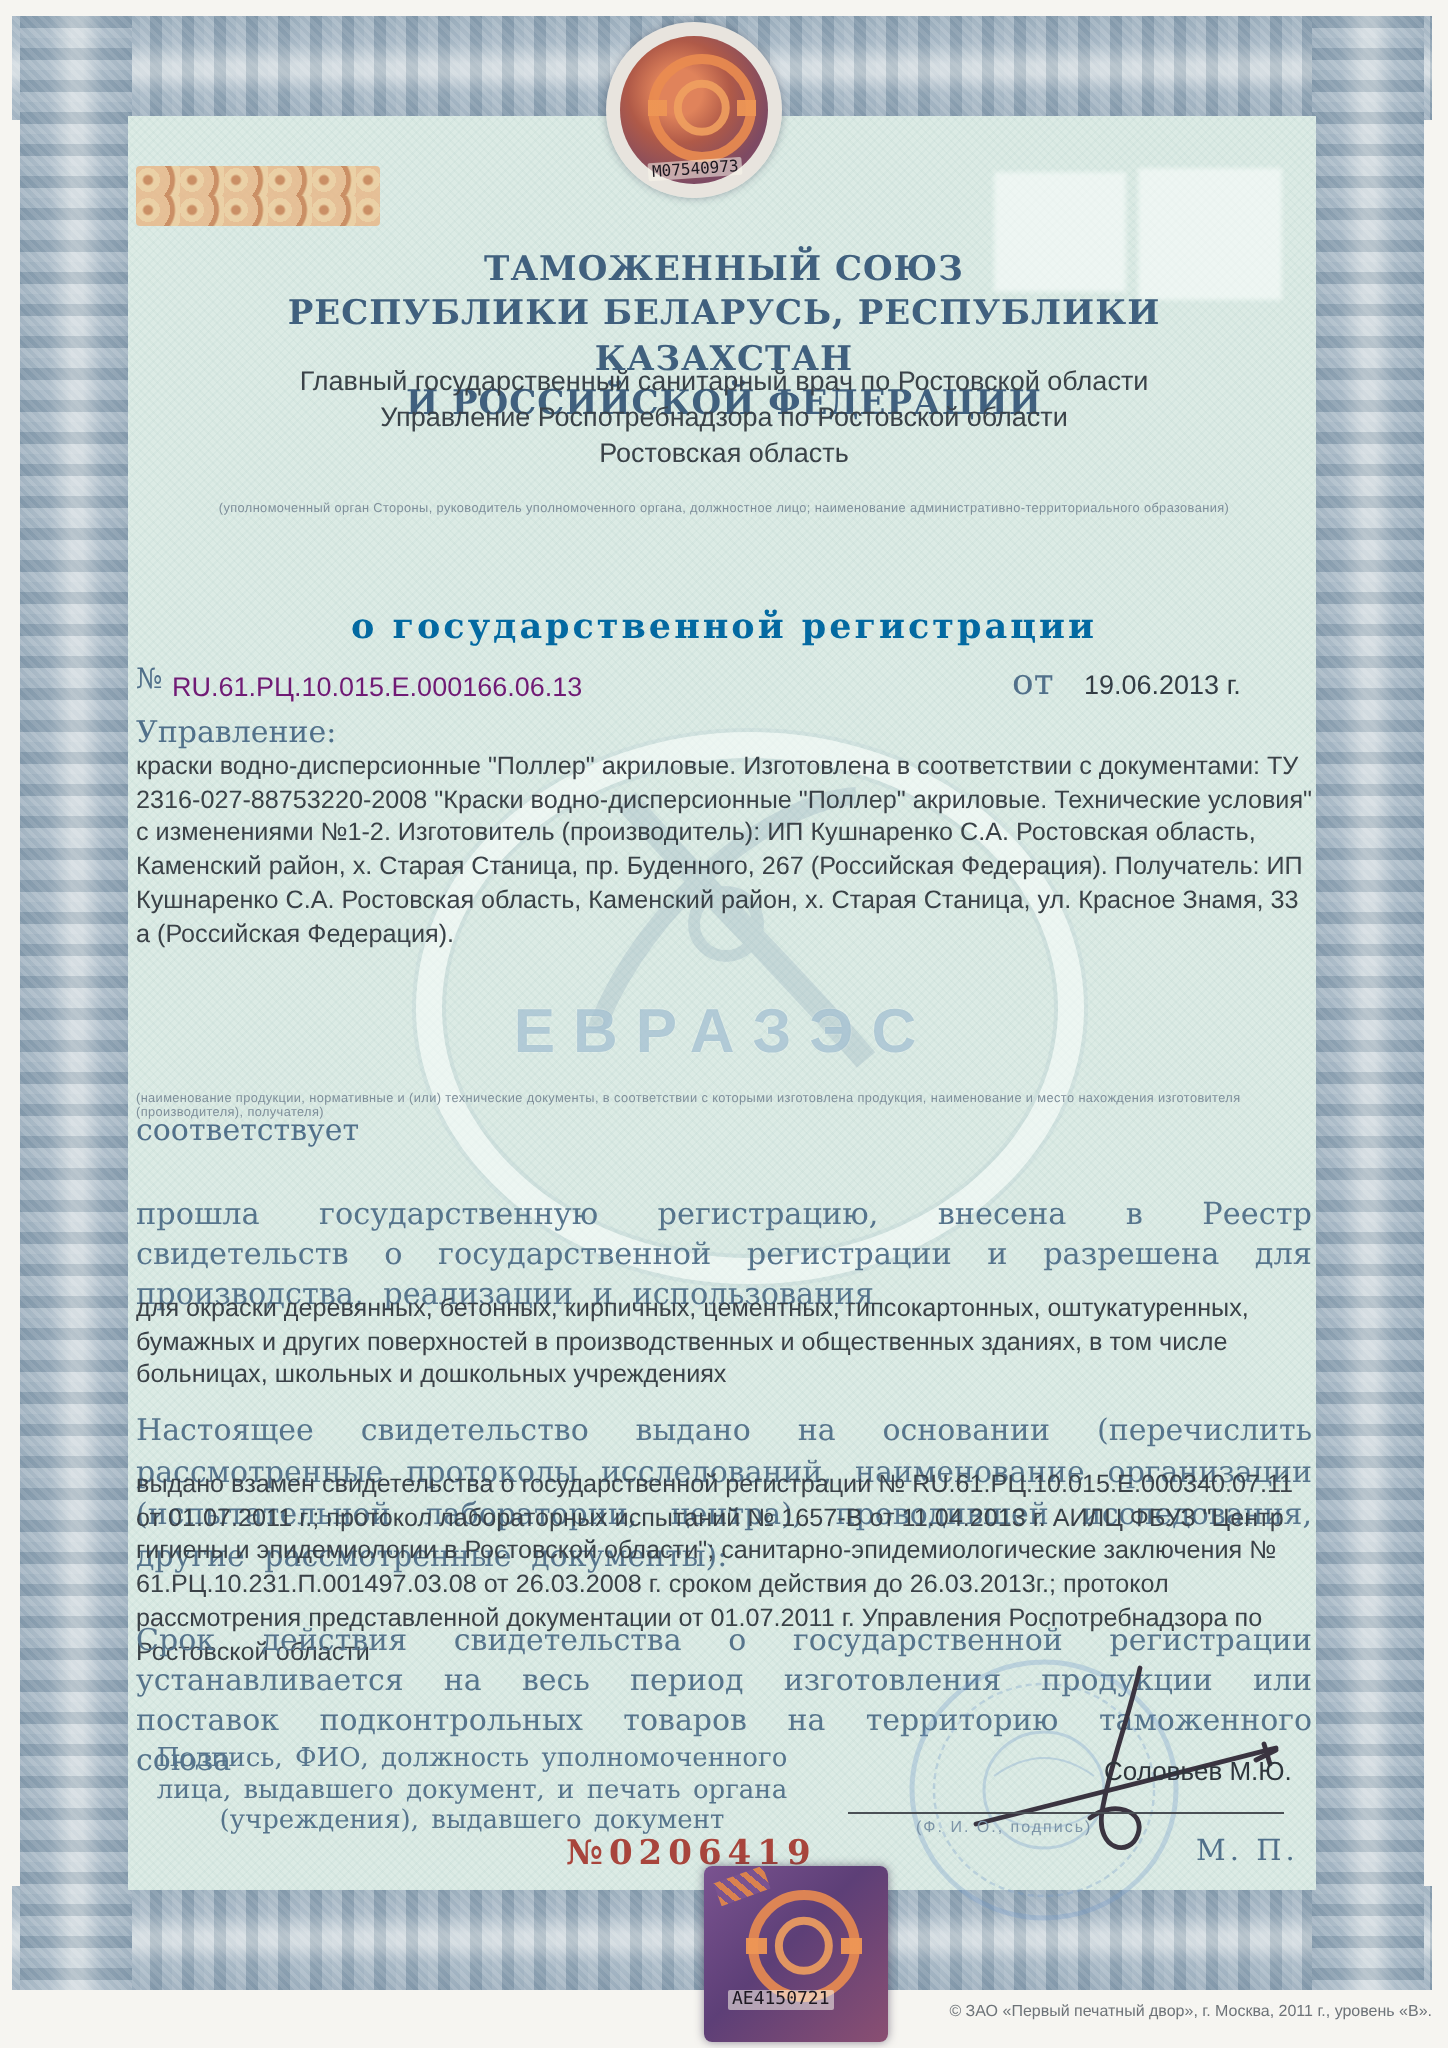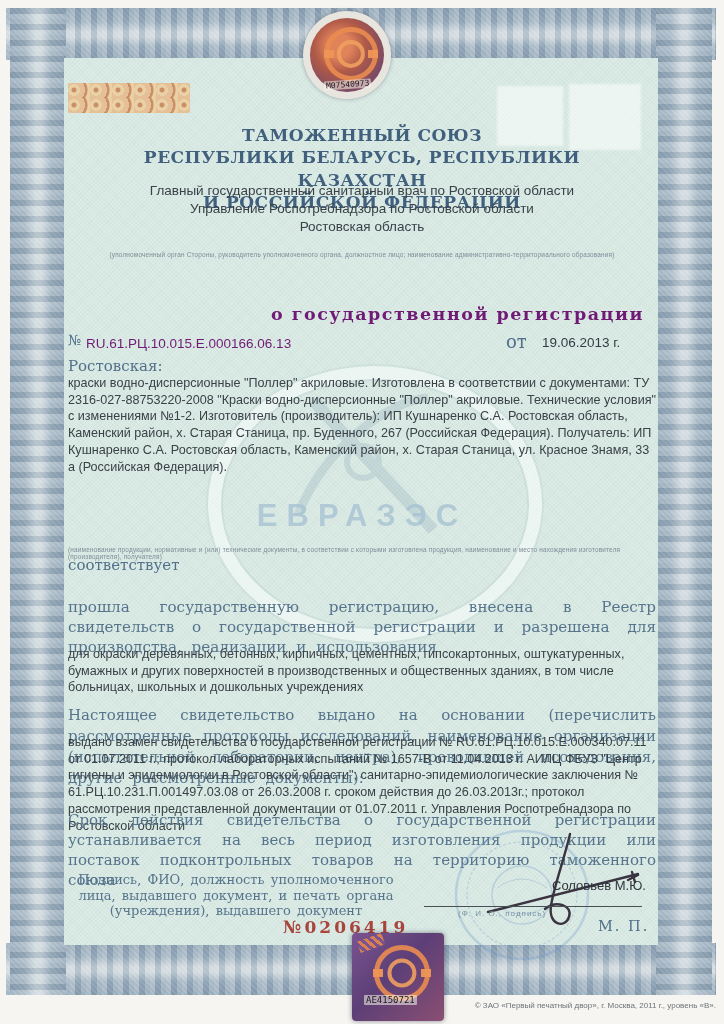--- a/index.html
+++ b/index.html
@@ -61,22 +61,22 @@
     font-family:"DejaVu Serif","Liberation Serif",serif;font-weight:bold;color:#40607e;
     font-size:17px;line-height:1.32;letter-spacing:.5px;}
   .auth{position:absolute;left:80px;top:182px;width:564px;text-align:center;
     color:#3a4248;font-size:13.5px;line-height:1.35;}
   .tinycap{position:absolute;color:#7d8d99;font-size:6.4px;letter-spacing:.2px;text-align:center;}
   .cap1{left:70px;top:251px;width:584px;}
   .cap2{left:68px;top:546px;width:584px;text-align:left;}
   .title-main{position:absolute;left:80px;top:268px;width:564px;text-align:center;
     font-family:"DejaVu Serif","Liberation Serif",serif;font-weight:bold;color:#476583;
     font-size:27px;letter-spacing:4px;}
-  .title-sub{position:absolute;left:80px;top:304px;width:564px;text-align:right;
-    font-family:"DejaVu Serif","Liberation Serif",serif;font-weight:bold;color:#701a75;
+  .title-sub{position:absolute;left:80px;top:304px;width:564px;text-align:center;
+    font-family:"DejaVu Serif","Liberation Serif",serif;font-weight:bold;color:#0369a1;
     font-size:17.5px;letter-spacing:1.5px;}
   .numrow-no{position:absolute;left:68px;top:332px;font-size:14px;}
   .numrow-val{position:absolute;left:86px;top:336px;font-size:13.5px;color:#701a75;}
   .numrow-from{position:absolute;left:506px;top:331px;font-size:18px;}
   .numrow-date{position:absolute;left:530px;top:335px;font-size:13.5px;color:#333c44;margin-left:12px;}
   .prod-label{position:absolute;left:68px;top:357px;font-size:15px;}
   .bodytext{color:#3a4147;font-size:12.6px;line-height:1.33;}
   .prod-text{position:absolute;left:68px;top:375px;width:588px;}
   .conf-label{position:absolute;left:68px;top:556px;font-size:15px;}
   .conf-text{position:absolute;left:72px;top:572px;width:570px;}
@@ -153,21 +153,21 @@
   </div>
   <div class="tinycap cap1">(уполномоченный орган Стороны, руководитель уполномоченного органа, должностное лицо; наименование административно-территориального образования)</div>
 
   <div class="title-sub">о государственной регистрации</div>
 
   <div class="numrow-no serifink">№</div>
   <div class="numrow-val">RU.61.РЦ.10.015.Е.000166.06.13</div>
   <div class="numrow-from serifink">от</div>
   <div class="numrow-date">19.06.2013 г.</div>
 
-  <div class="prod-label serifink">Ростовская:</div>
+  <div class="prod-label serifink">Управление:</div>
   <div class="prod-text bodytext">краски водно-дисперсионные "Поллер" акриловые. Изготовлена в соответствии с документами: ТУ 2316-027-88753220-2008 "Краски водно-дисперсионные "Поллер" акриловые. Технические условия" с изменениями №1-2. Изготовитель (производитель): ИП Кушнаренко С.А. Ростовская область, Каменский район, х. Старая Станица, пр. Буденного, 267 (Российская Федерация).  Получатель: ИП Кушнаренко С.А. Ростовская область, Каменский район, х. Старая Станица, ул. Красное Знамя, 33 а (Российская Федерация).</div>
   <div class="tinycap cap2">(наименование продукции, нормативные и (или) технические документы, в соответствии с которыми изготовлена продукция, наименование и место нахождения изготовителя (производителя), получателя)</div>
 
   <div class="conf-label serifink">соответствует</div>
 
   <div class="reg-text jserif">прошла государственную регистрацию, внесена в Реестр свидетельств о государственной регистрации и разрешена для производства, реализации и использования</div>
   <div class="usage-text bodytext">для окраски деревянных, бетонных, кирпичных, цементных, гипсокартонных, оштукатуренных, бумажных и других поверхностей в производственных и общественных зданиях, в том числе больницах, школьных и дошкольных учреждениях</div>
 
   <div class="basis-label jserif">Настоящее свидетельство выдано на основании (перечислить рассмотренные протоколы исследований, наименование организации (испытательной лаборатории, центра), проводившей исследования, другие рассмотренные документы):</div>
   <div class="basis-text bodytext">выдано взамен свидетельства о государственной регистрации № RU.61.РЦ.10.015.Е.000340.07.11 от 01.07.2011 г.; протокол лабораторных испытаний № 1657-В от 11.04.2013 г. АИЛЦ ФБУЗ "Центр гигиены и эпидемиологии в Ростовской области"; санитарно-эпидемиологические заключения № 61.РЦ.10.231.П.001497.03.08 от 26.03.2008 г. сроком действия до 26.03.2013г.; протокол рассмотрения представленной документации от 01.07.2011 г. Управления Роспотребнадзора по Ростовской области</div>

